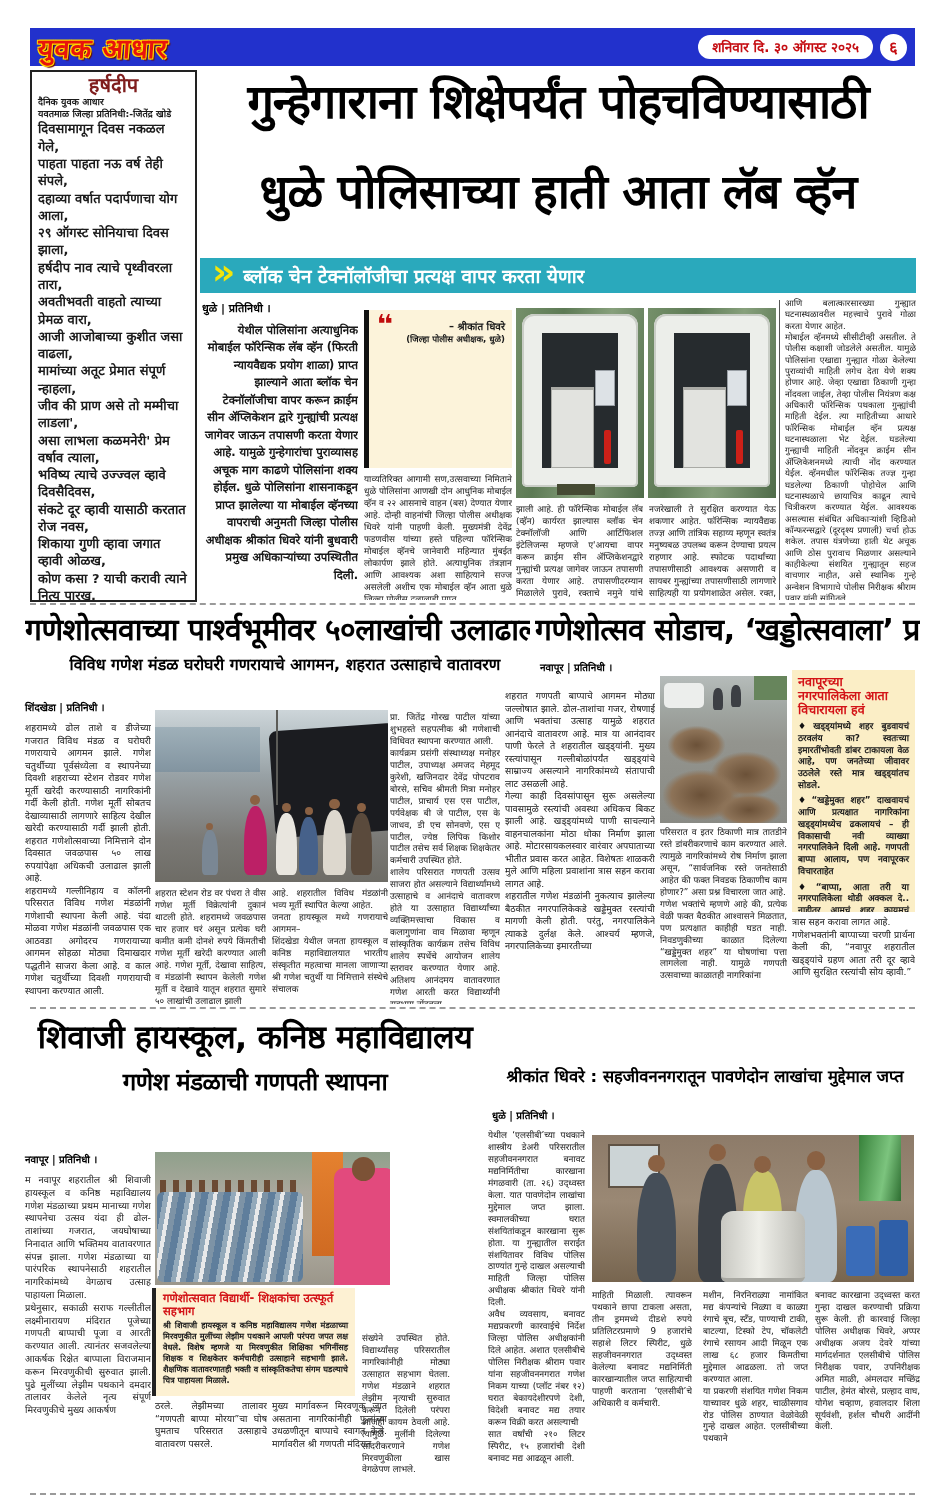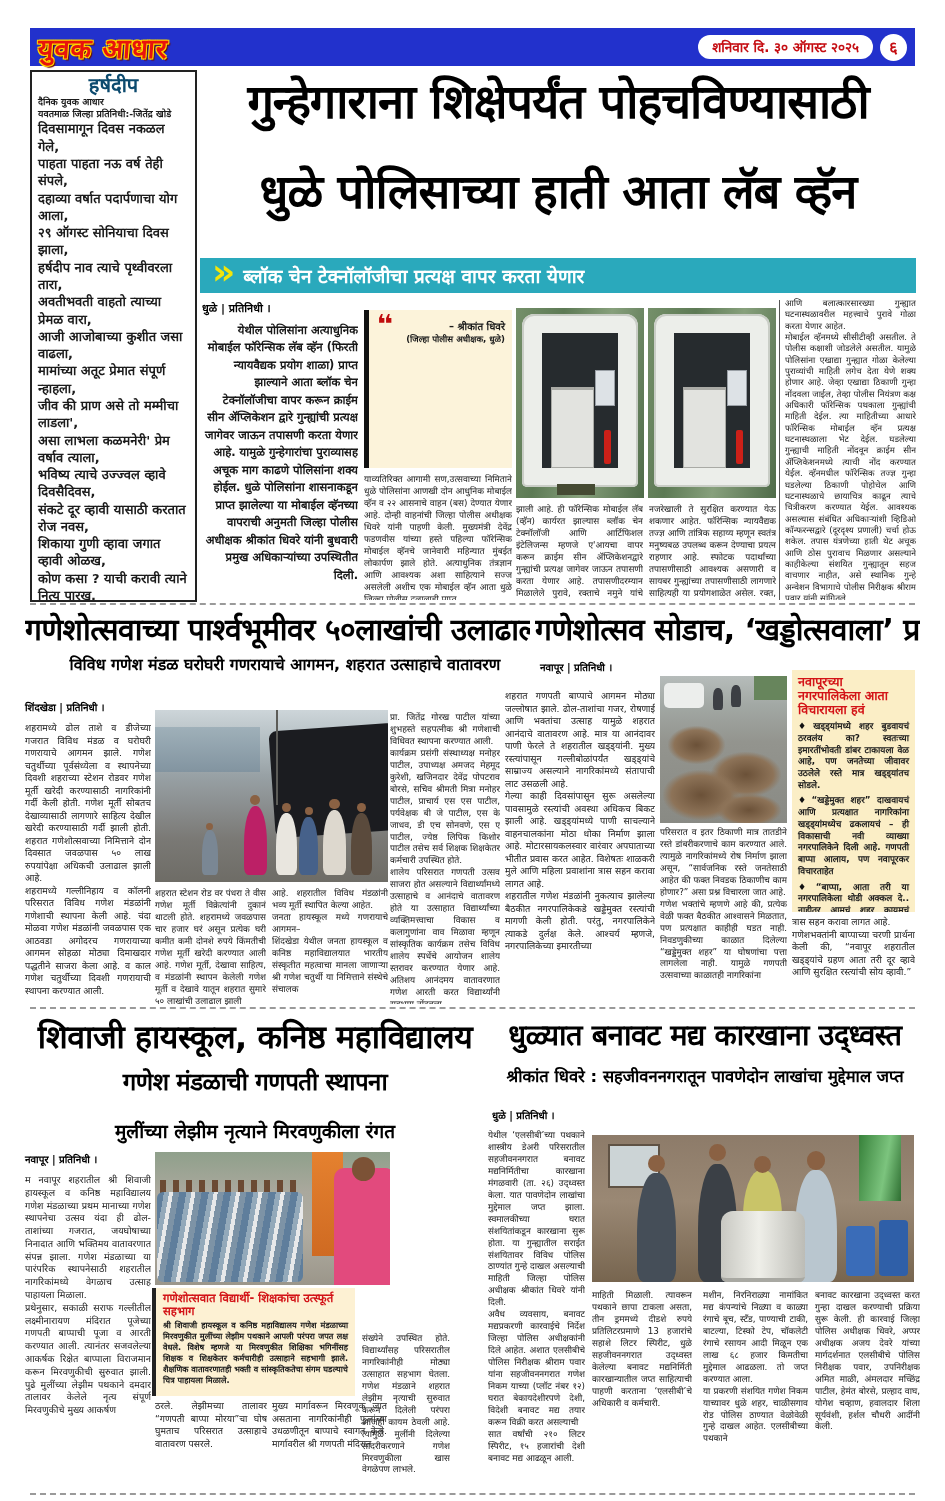--- a/index.html
+++ b/index.html
@@ -10,21 +10,21 @@
 
 .masthead{position:absolute;left:30px;top:28px;width:885px;height:38px;background:#2231cc;display:flex;align-items:center;padding:0 8px}
 .logo{font-size:27px;font-weight:bold;color:#e8130c;letter-spacing:1px;transform:skewX(-4deg);
  text-shadow:-1px -1px 0 #ffd900,1px -1px 0 #ffd900,-1px 1px 0 #ffd900,1px 1px 0 #ffd900,2px 2px 1px #6b0b00}
 .mh-right{margin-left:auto;display:flex;align-items:center;gap:7px}
 .date-pill{background:#fff;border-radius:15px;padding:3px 14px;color:#c50d12;font-weight:bold;font-size:13.5px;white-space:nowrap}
 .page-circ{width:27px;height:27px;border-radius:50%;background:#fff;color:#c50d12;font-weight:bold;font-size:16px;display:flex;align-items:center;justify-content:center}
 
 
 .hbox{position:absolute;left:30px;top:70px;width:167px;height:532px;border:2px solid #222;padding:2px 6px;overflow:hidden;background:#fff}
-.hbox h2{text-align:center;font-size:20px;line-height:1.1;color:#0c4a6e}
+.hbox h2{text-align:center;font-size:20px;line-height:1.1;color:#7f1d1d}
 .hb-by{font-size:9.4px;font-weight:bold;line-height:1.3;white-space:pre-line}
 .hb-poem{font-size:13px;line-height:1.33;white-space:pre-line;margin-top:0;font-weight:700}
 .hb-sign{text-align:center;font-size:9.4px;font-weight:bold;line-height:1.3;margin-top:3px;white-space:pre-line}
 .hb-kavi{text-align:center;font-size:12px;font-weight:bold;margin-top:3px}
 
 
 .headline{position:absolute;left:200px;width:716px;text-align:center;font-weight:bold;color:#000;font-size:47px;line-height:1.0;letter-spacing:-1px;white-space:nowrap}
 .kicker{position:absolute;left:200px;top:258px;width:716px;height:35px;background:#2aa9bc;color:#fff;display:flex;align-items:center;gap:12px;padding:0 12px;font-weight:bold;font-size:19px}
 .chev{color:#f3e50a;font-size:36px;line-height:.8;font-weight:bold;margin-top:-7px;letter-spacing:-4px}
 
@@ -223,56 +223,54 @@
     <p class="np"><span class="drop">♦</span><span>“खड्डेमुक्त शहर” दाखवायचं आणि प्रत्यक्षात नागरिकांना खड्ड्यांमध्येच ढकलायचं – ही विकासाची नवी व्याख्या नगरपालिकेने दिली आहे. गणपती बाप्पा आलाय, पण नवापूरकर विचारताहेत</span></p>
     <p class="np"><span class="drop">♦</span><span>“बाप्पा, आता तरी या नगरपालिकेला थोडी अक्कल दे.. नाहीतर आमचं शहर कायमचं खड्ड्यात जाणार आहे.”</span></p>
   </div>
   <div class="col" style="left:792px;top:916px;width:123px;height:90px;font-size:9.2px">त्रास सहन करावा लागत आहे.
 गणेशभक्तांनी बाप्पाच्या चरणी प्रार्थना केली की, “नवापूर शहरातील खड्ड्यांचे ग्रहण आता तरी दूर व्हावे आणि सुरक्षित रस्त्यांची सोय व्हावी.”</div>
 
   <div class="hr-dash" style="top:1007px"></div>
 
   <div class="h2l" style="left:25px;top:1014px;width:460px;font-size:32px">शिवाजी हायस्कूल, कनिष्ठ महाविद्यालय</div>
   <div class="h2l" style="left:25px;top:1064px;width:460px;font-size:24px">गणेश मंडळाची गणपती स्थापना</div>
-  <div class="subh" style="left:25px;top:1118px;width:460px;font-size:19px">मुलींच्या लेझीम नृत्याने मिरवणुकीला रंगत</div>
   <div class="dl" style="left:25px;top:1152px;font-size:10px">नवापूर | प्रतिनिधी ।</div>
   <div class="col" style="left:25px;top:1174px;width:126px;height:312px;font-size:9.4px">म नवापूर शहरातील श्री शिवाजी हायस्कूल व कनिष्ठ महाविद्यालय गणेश मंडळाच्या प्रथम मानाच्या गणेश स्थापनेचा उत्सव यंदा ही ढोल-ताशांच्या गजरात, जयघोषाच्या निनादात आणि भक्तिमय वातावरणात संपन्न झाला. गणेश मंडळाच्या या पारंपरिक स्थापनेसाठी शहरातील नागरिकांमध्ये वेगळाच उत्साह पाहायला मिळाला.
 प्रथेनुसार, सकाळी सराफ गल्लीतील लक्ष्मीनारायण मंदिरात पूजेच्या गणपती बाप्पाची पूजा व आरती करण्यात आली. त्यानंतर सजवलेल्या आकर्षक रिक्षेत बाप्पाला विराजमान करून मिरवणुकीची सुरुवात झाली. पुढे मुलींच्या लेझीम पथकाने दमदार तालावर केलेले नृत्य संपूर्ण मिरवणुकीचे मुख्य आकर्षण</div>
 
   <div class="photo ph-girls" style="left:155px;top:1152px;width:235px;height:133px">
     <div class="gl-temple"></div>
     <div class="gl-heads"></div>
     <div class="gl-crowd"></div>
     <div class="gl-man"></div>
   </div>
   <div class="capbox">
     <h3>गणेशोत्सवात विद्यार्थी- शिक्षकांचा उत्स्फूर्त सहभाग</h3>
     <p>श्री शिवाजी हायस्कूल व कनिष्ठ महाविद्यालय गणेश मंडळाच्या मिरवणुकीत मुलींच्या लेझीम पथकाने आपली परंपरा जपत लक्ष वेधले. विशेष म्हणजे या मिरवणुकीत शिक्षिका भगिनींसह शिक्षक व शिक्षकेतर कर्मचारीही उत्साहाने सहभागी झाले. शैक्षणिक वातावरणातही भक्ती व सांस्कृतिकतेचा संगम घडल्याचे चित्र पाहायला मिळाले.</p>
   </div>
   <div class="col" style="left:155px;top:1400px;width:112px;height:86px;font-size:9.2px">ठरले. लेझीमच्या तालावर “गणपती बाप्पा मोरया”चा घोष घुमताच परिसरात उत्साहाचे वातावरण पसरले.</div>
   <div class="col" style="left:362px;top:1333px;width:88px;height:153px;font-size:8.8px">संख्येने उपस्थित होते. विद्यार्थ्यांसह परिसरातील नागरिकांनीही मोठ्या उत्साहात सहभाग घेतला. गणेश मंडळाने शहरात लेझीम नृत्याची सुरुवात करून दिलेली परंपरा आजही कायम ठेवली आहे. त्यामुळे मुलींनी दिलेल्या सादरीकरणाने गणेश मिरवणुकीला खास वेगळेपण लाभले.</div>
   <div class="col" style="left:272px;top:1400px;width:115px;height:86px;font-size:9.2px">मुख्य मार्गावरून मिरवणूक जात असताना नागरिकांनीही फुलांच्या उधळणीतून बाप्पाचे स्वागत केले. मार्गावरील श्री गणपती मंदिरात</div>
 
-  <div class="h2l" style="left:490px;top:1014px;width:430px;font-size:29px">धुळ्यात बनावट मद्य कारखाना उद्ध्वस्त</div>
   <div class="subh" style="left:490px;top:1064px;width:430px;font-size:16.5px">श्रीकांत धिवरे : सहजीवननगरातून पावणेदोन लाखांचा मुद्देमाल जप्त</div>
   <div class="dl" style="left:492px;top:1108px;font-size:10px">धुळे | प्रतिनिधी ।</div>
   <div class="col" style="left:488px;top:1130px;width:97px;height:356px;font-size:8.8px">येथील ‘एलसीबी’च्या पथकाने शास्त्रीय डेअरी परिसरातील सहजीवननगरात बनावट मद्यनिर्मितीचा कारखाना मंगळवारी (ता. २६) उद्ध्वस्त केला. यात पावणेदोन लाखांचा मुद्देमाल जप्त झाला. स्वमालकीच्या घरात संशयितांकडून कारखाना सुरू होता. या गुन्ह्यातील सराईत संशयितावर विविध पोलिस ठाण्यांत गुन्हे दाखल असल्याची माहिती जिल्हा पोलिस अधीक्षक श्रीकांत धिवरे यांनी दिली.
 अवैध व्यवसाय, बनावट मद्यप्रकरणी कारवाईचे निर्देश जिल्हा पोलिस अधीक्षकांनी दिले आहेत. अशात एलसीबीचे पोलिस निरीक्षक श्रीराम पवार यांना सहजीवननगरात गणेश निकम याच्या (प्लॉट नंबर १२) घरात बेकायदेशीरपणे देशी, विदेशी बनावट मद्य तयार करून विक्री करत असल्याची
 सात वर्षांची २१० लिटर स्पिरीट, १५ हजारांची देशी बनावट मद्य आढळून आली.</div>
 
   <div class="photo ph-seiz" style="left:592px;top:1135px;width:322px;height:147px">
     <div class="sz-win"></div>
     <div class="sz-flag"></div>
     <div class="fig" style="left:14%;bottom:0;width:12%;height:74%;background:#454e58"></div>
     <div class="fig" style="left:33%;bottom:0;width:12%;height:80%;background:#3b4046"></div>
     <div class="fig" style="left:47%;bottom:18%;width:12%;height:58%;background:#c9c468"></div>
     <div class="fig" style="left:63%;bottom:0;width:13%;height:76%;background:#b9c6cf"></div>
     <div class="sz-drum"></div>
     <div class="sz-barrel" style="right:2%;bottom:4%;width:9%;height:38%"></div>
     <div class="sz-barrel" style="right:12%;bottom:4%;width:9%;height:34%;background:#3a6cb8"></div>
   </div>
-  <div class="col" style="left:592px;top:1290px;width:100px;height:196px;font-size:8.8px">माहिती मिळाली. त्यावरून पथकाने छापा टाकला असता, तीन ड्रममध्ये दीडशे रुपये प्रतिलिटरप्रमाणे 13 हजारांचे सहाशे लिटर स्पिरीट, धुळे सहजीवननगरात उद्ध्वस्त केलेल्या बनावट मद्यनिर्मिती कारखान्यातील जप्त साहित्याची पाहणी करताना ‘एलसीबी’चे अधिकारी व कर्मचारी.</div>
+  <div class="col" style="left:592px;top:1290px;width:100px;height:196px;font-size:8.8px">माहिती मिळाली. त्यावरून पथकाने छापा टाकला असता, तीन ड्रममध्ये दीडशे रुपये प्रतिलिटरप्रमाणे 9 हजारांचे सहाशे लिटर स्पिरीट, धुळे सहजीवननगरात उद्ध्वस्त केलेल्या बनावट मद्यनिर्मिती कारखान्यातील जप्त साहित्याची पाहणी करताना ‘एलसीबी’चे अधिकारी व कर्मचारी.</div>
   <div class="col" style="left:703px;top:1290px;width:105px;height:196px;font-size:8.8px">मशीन, निरनिराळ्या नामांकित मद्य कंपन्यांचे निळ्या व काळ्या रंगाचे बूच, स्टँड, पाण्याची टाकी, बाटल्या, टिस्को टेप, चॉकलेटी रंगाचे रसायन आदी मिळून एक लाख ६८ हजार किमतीचा मुद्देमाल आढळला. तो जप्त करण्यात आला.
 या प्रकरणी संशयित गणेश निकम याच्यावर धुळे शहर, चाळीसगाव रोड पोलिस ठाण्यात वेळोवेळी गुन्हे दाखल आहेत. एलसीबीच्या पथकाने</div>
   <div class="col" style="left:815px;top:1290px;width:105px;height:196px;font-size:8.8px">बनावट कारखाना उद्ध्वस्त करत गुन्हा दाखल करण्याची प्रक्रिया सुरू केली. ही कारवाई जिल्हा पोलिस अधीक्षक धिवरे, अप्पर अधीक्षक अजय देवरे यांच्या मार्गदर्शनात एलसीबीचे पोलिस निरीक्षक पवार, उपनिरीक्षक अमित माळी, अंमलदार मच्छिंद्र पाटील, हेमंत बोरसे, प्रल्हाद वाघ, योगेश चव्हाण, हवालदार शिला सूर्यवंशी, हर्शल चौधरी आदींनी केली.</div>
 
   <div class="hr-dash" style="top:1493px"></div>
 </div>
 
 </body></html>

